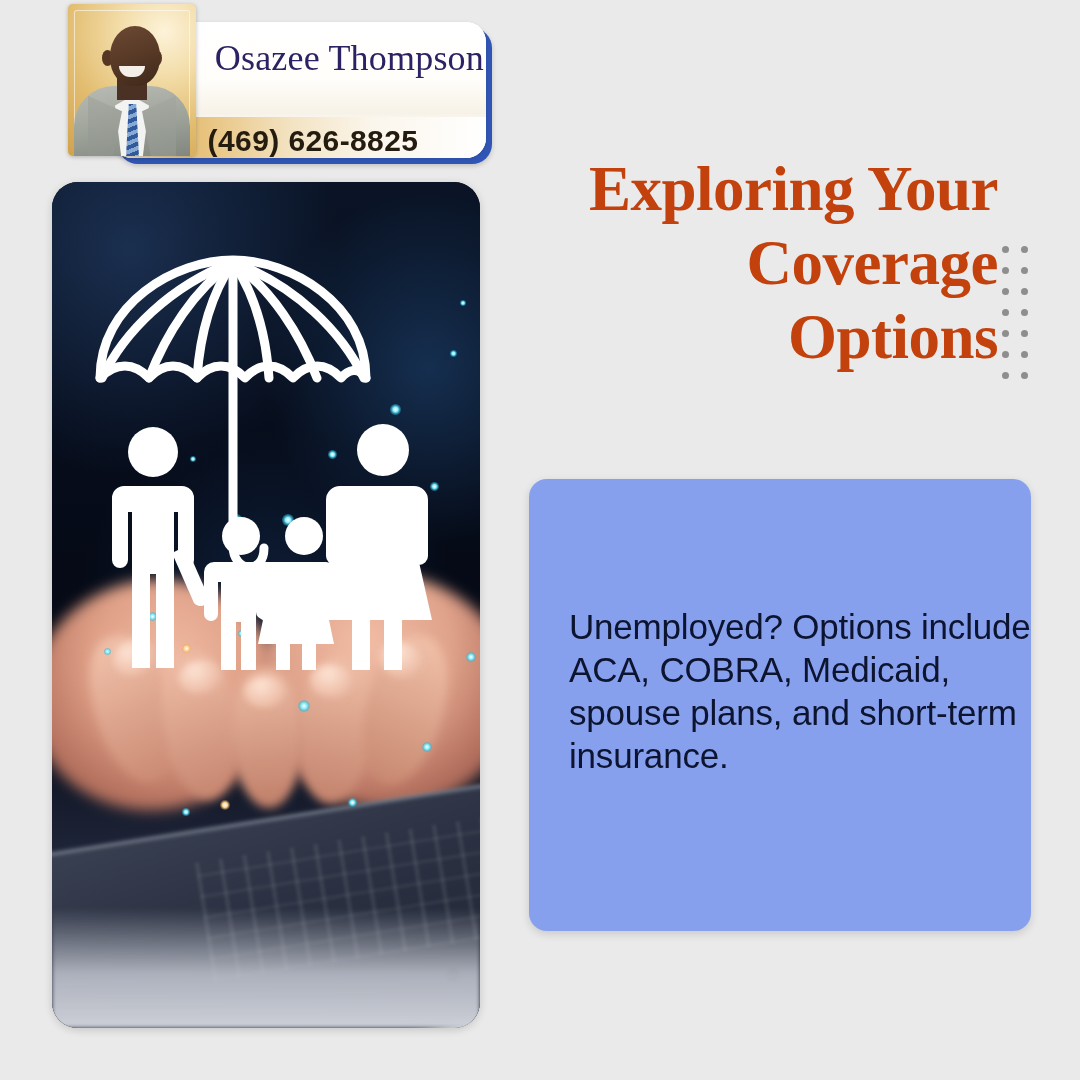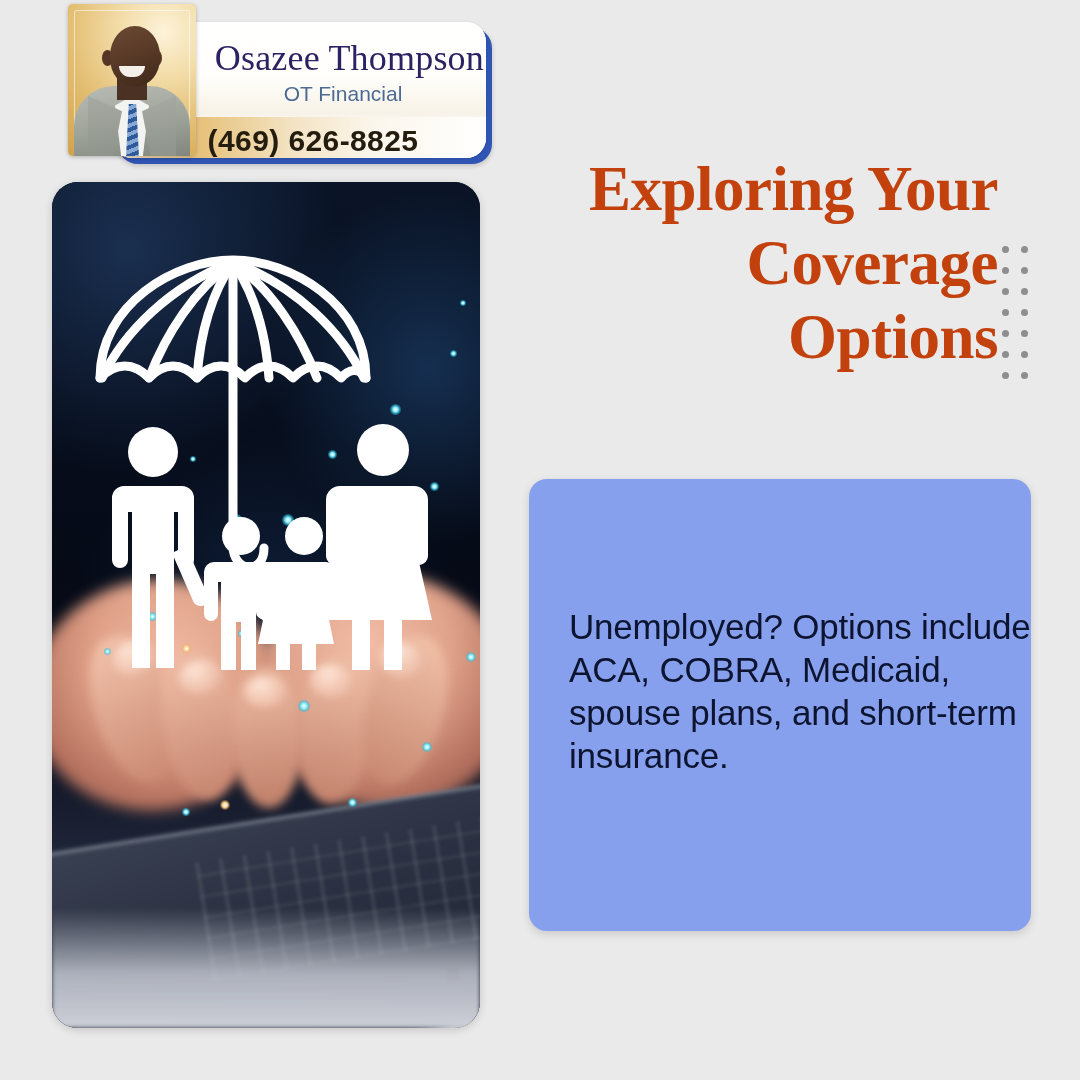--- a/index.html
+++ b/index.html
@@ -483,21 +483,20 @@
         <path d="M262 236 h62 a14 14 0 0 1 14 14 v56 a9 9 0 0 1 -18 0 v-34 l22 98 h-30 v62 h-18 v-62 h-14 v62 h-18 v-62 h-30 l22 -98 v34 a9 9 0 0 1 -18 0 v-56 a14 14 0 0 1 14 -14 z"></path>
         <path d="M246 300 l-24 46 a8 8 0 0 0 14 8 l24 -46 z"></path>
       </g>
     </svg>
   </div>
 
   <div class="namecard-blue-outline"></div>
   <div class="namecard">
     <div class="namecard-top"></div>
     <div class="name-text">Osazee Thompson</div>
-    <div class="company-text">OT Financial</div>
     <div class="phone-band">
       <span class="phone-inner">
         <svg class="phone-icon" viewBox="0 0 24 24">
           <path d="M6.6 2.8c.7-.5 1.7-.3 2.1.5l1.5 2.6c.4.7.2 1.6-.5 2l-1.2.8c.6 1.9 2.4 3.9 4.4 4.9l.9-1.2c.5-.6 1.3-.8 2-.4l2.6 1.4c.8.4 1 1.4.5 2.1l-1.1 1.5c-.6.8-1.6 1.2-2.6 1-2.6-.5-5.3-2.2-7.3-4.4C5.8 11.4 4.4 8.7 4.1 6.3c-.1-1 .3-1.9 1.1-2.5z" fill="#241c0e"></path>
         </svg>
         <span class="phone-number">(469) 626-8825</span>
       </span>
     </div>
   </div>
 

